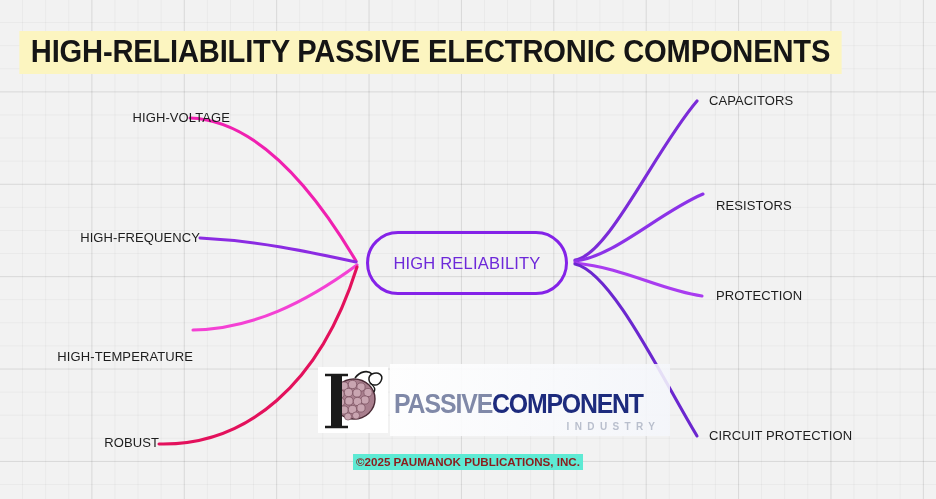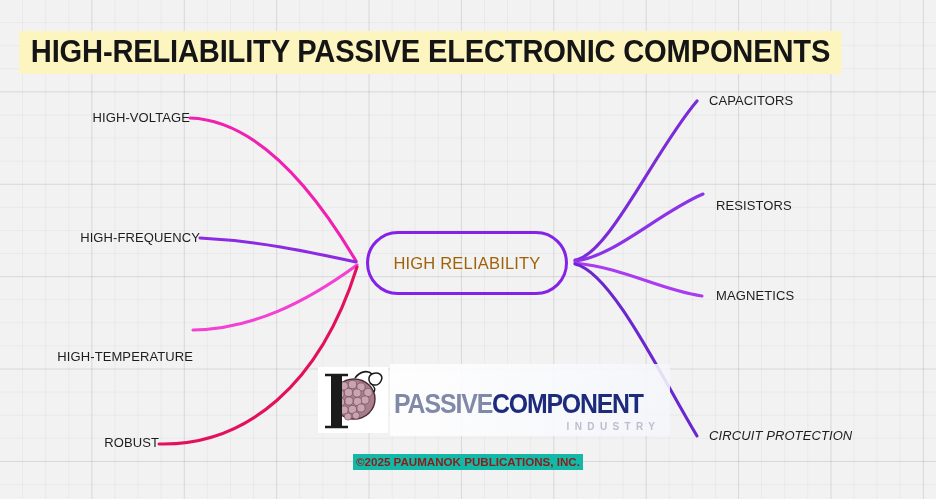--- a/index.html
+++ b/index.html
@@ -53,21 +53,21 @@
     left:366px;top:231px;
     width:202px;height:64px;
     border:3px solid #8422e8;
     border-radius:34px;
     box-sizing:border-box;
     display:flex;align-items:center;justify-content:center;
     background:transparent;
   }
   .node-label{
     font-size:16.5px;
-    color:#a16207;
+    color:#6d28d9;
     letter-spacing:0.2px;
     font-family:"Liberation Sans", sans-serif;
     white-space:nowrap;
   }
 
   .leaf{
     position:absolute;
     font-size:13px;
     color:#1d1d1d;
     letter-spacing:0.1px;
@@ -124,21 +124,21 @@
   }
 
   .copyright{
     position:absolute;
     left:0;top:452px;width:936px;
     text-align:center;
     pointer-events:none;
   }
   .copyright span{
     display:inline-block;
-    background:#14b8a6;
+    background:#5eead4;
     color:#8c1c1c;
     font-size:11.6px;
     font-weight:700;
     padding:1px 3px 2px 3px;
     font-family:"Liberation Sans", sans-serif;
     white-space:nowrap;
   }
 </style>
 </head>
 <body>
@@ -159,43 +159,43 @@
 </svg>
 
 <div class="title-wrap">
   <span class="title">HIGH-RELIABILITY PASSIVE ELECTRONIC COMPONENTS</span>
 </div>
 
 <div class="node">
   <span class="node-label">HIGH RELIABILITY</span>
 </div>
 
-<div class="leaf left" style="left:0;top:111px;width:190px;padding-right:6px;">
+<div class="leaf left" style="left:0;top:111px;width:190px;padding-right:6px;padding-left:40px;">
   <span>HIGH-VOLTAGE</span>
 </div>
 <div class="leaf left" style="left:0;top:231px;width:200px;padding-right:6px;">
   <span>HIGH-FREQUENCY</span>
 </div>
 <div class="leaf left" style="left:0;top:322px;width:193px;padding-right:6px;margin-top:28px;">
   <span>HIGH-TEMPERATURE</span>
 </div>
 <div class="leaf left" style="left:0;top:436px;width:159px;padding-right:6px;">
   <span>ROBUST</span>
 </div>
 
 <div class="leaf right" style="left:709px;top:94px;">
   <span>CAPACITORS</span>
 </div>
 <div class="leaf right" style="left:716px;top:187px;margin-top:12px;">
   <span>RESISTORS</span>
 </div>
 <div class="leaf right" style="left:716px;top:289px;">
-  <span>MAGNETICS</span>
-</div>
-<div class="leaf right" style="left:709px;top:429px;font-style:italic;">
+  <span>PROTECTION</span>
+</div>
+<div class="leaf right" style="left:709px;top:429px;">
   <span>CIRCUIT PROTECTION</span>
 </div>
 
 <div class="logo">
   <div class="logo-mark">
     <svg viewBox="0 0 70 66" width="70" height="66" xmlns="http://www.w3.org/2000/svg">
       <rect x="0" y="0" width="70" height="66" fill="#ffffff"></rect>
 
       <g>
         <ellipse cx="36" cy="32" rx="21" ry="20" fill="#a87e8d" stroke="#4b2b36" stroke-width="1.4"></ellipse>

